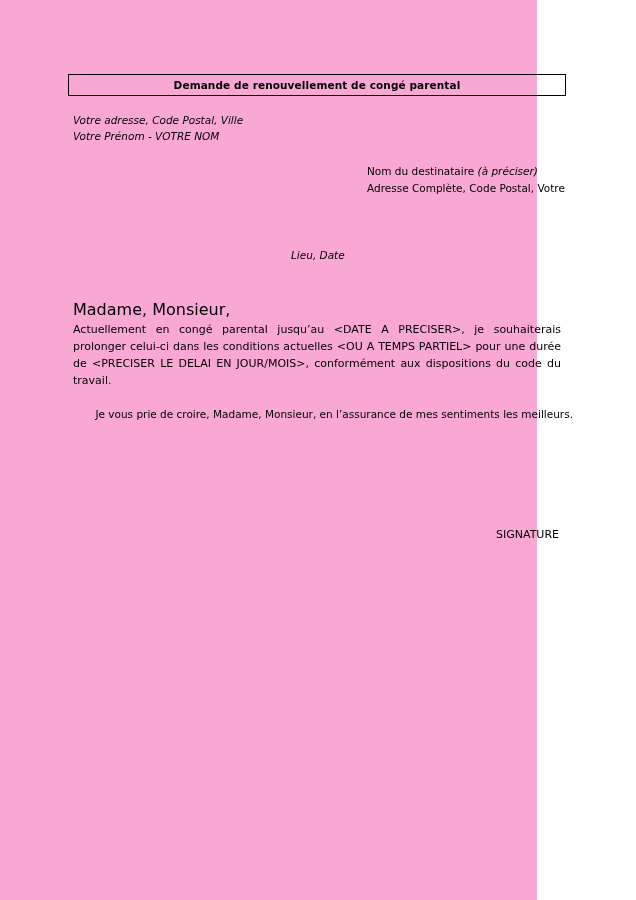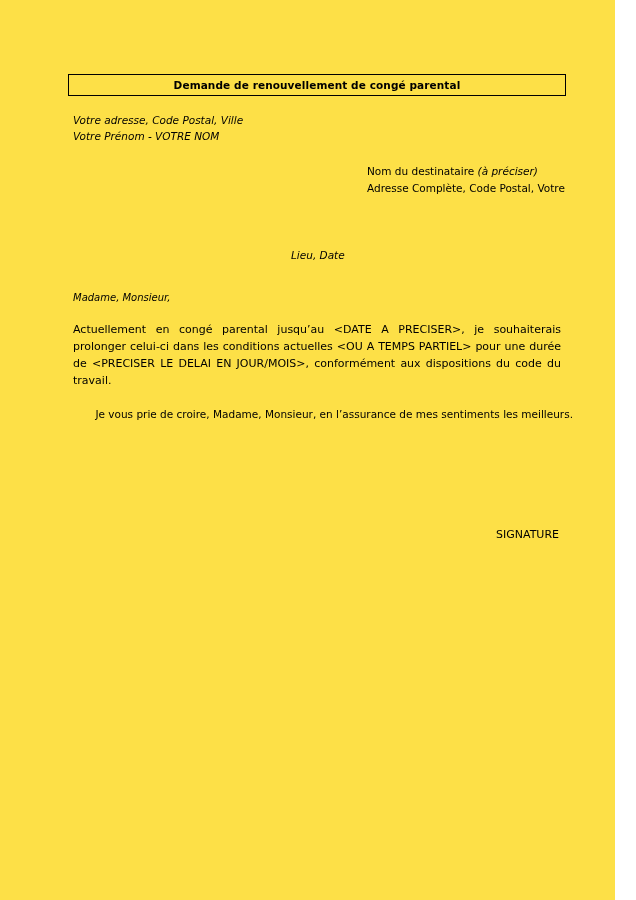--- a/index.html
+++ b/index.html
@@ -12,23 +12,23 @@
     height: 900px;
     font-family: "DejaVu Sans", sans-serif;
     color: #000000;
     position: relative;
     overflow: hidden;
   }
   .page {
     position: absolute;
     left: 0;
     top: 0;
-    width: 615px;
+    width: 537px;
     height: 900px;
-    background: #fde047;
+    background: #f9a8d4;
   }
   .title-box {
     position: absolute;
     left: 68px;
     top: 74px;
     width: 498px;
     height: 22px;
     border: 1px solid #000000;
     box-sizing: border-box;
     display: flex;
@@ -64,23 +64,22 @@
   .place-date {
     position: absolute;
     left: 291px;
     top: 249px;
     font-size: 10.5px;
     font-style: italic;
   }
   .salutation {
     position: absolute;
     left: 73px;
-    top: 292px;
-    font-size: 10px;
-    font-style: italic;
+    top: 300px;
+    font-size: 16px;
   }
   .para1 {
     position: absolute;
     left: 73px;
     top: 321px;
     width: 488px;
     font-size: 11px;
     line-height: 17px;
     text-align: justify;
   }

